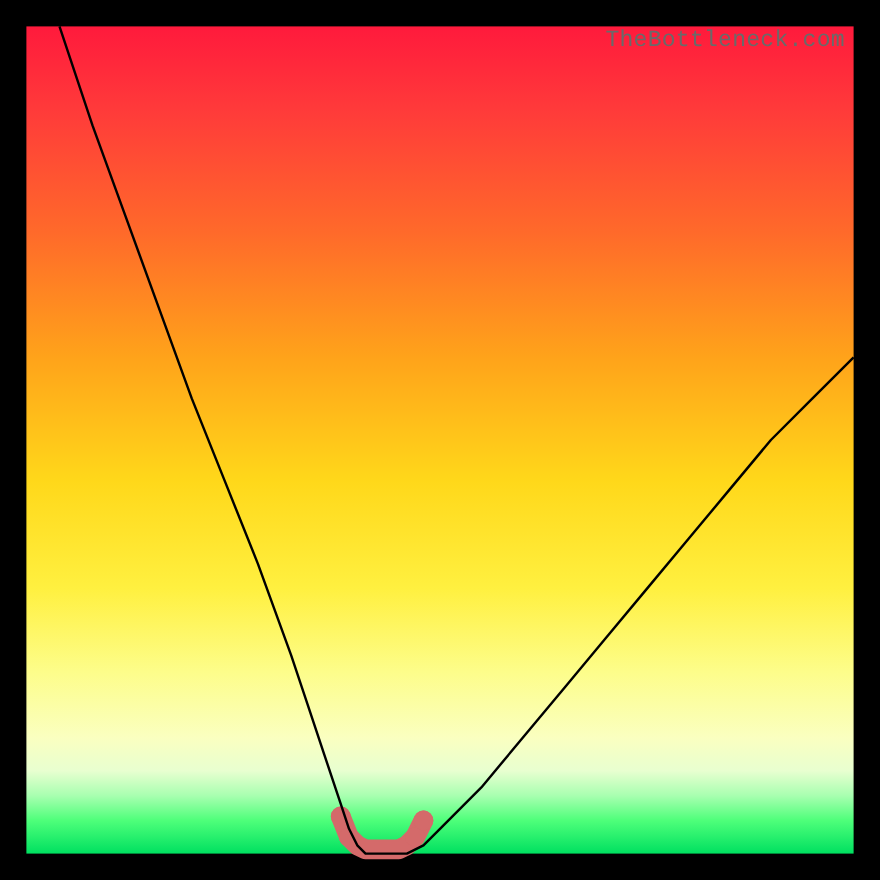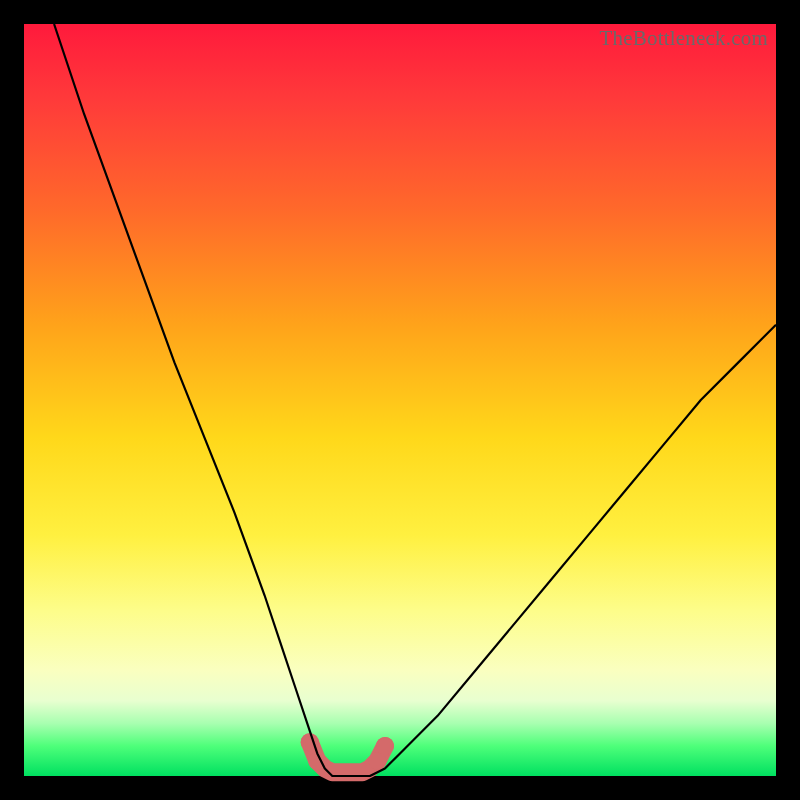--- a/index.html
+++ b/index.html
@@ -28,21 +28,21 @@
       #e8ffd0 90%,
       #a8ffb0 93%,
       #4eff7a 96%,
       #00e060 100%
     );
   }
   .attribution {
     position: absolute;
     top: 2px;
     right: 8px;
-    font-family: Liberation Serif, serif;
+    font-family: Liberation Mono, monospace;
     font-size: 21px;
     color: #6a6a6a;
     font-weight: 500;
     letter-spacing: 0.2px;
   }
   svg.curve {
     position: absolute;
     left: 0; top: 0;
     width: 752px; height: 752px;
     overflow: visible;

